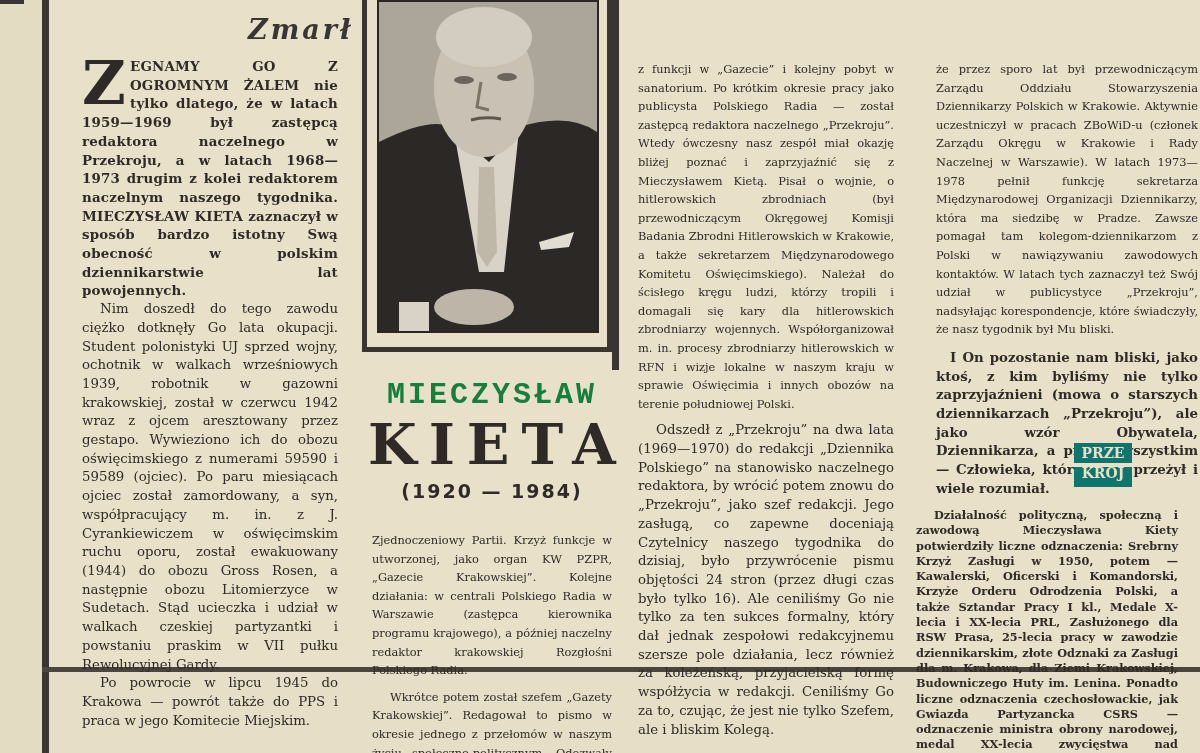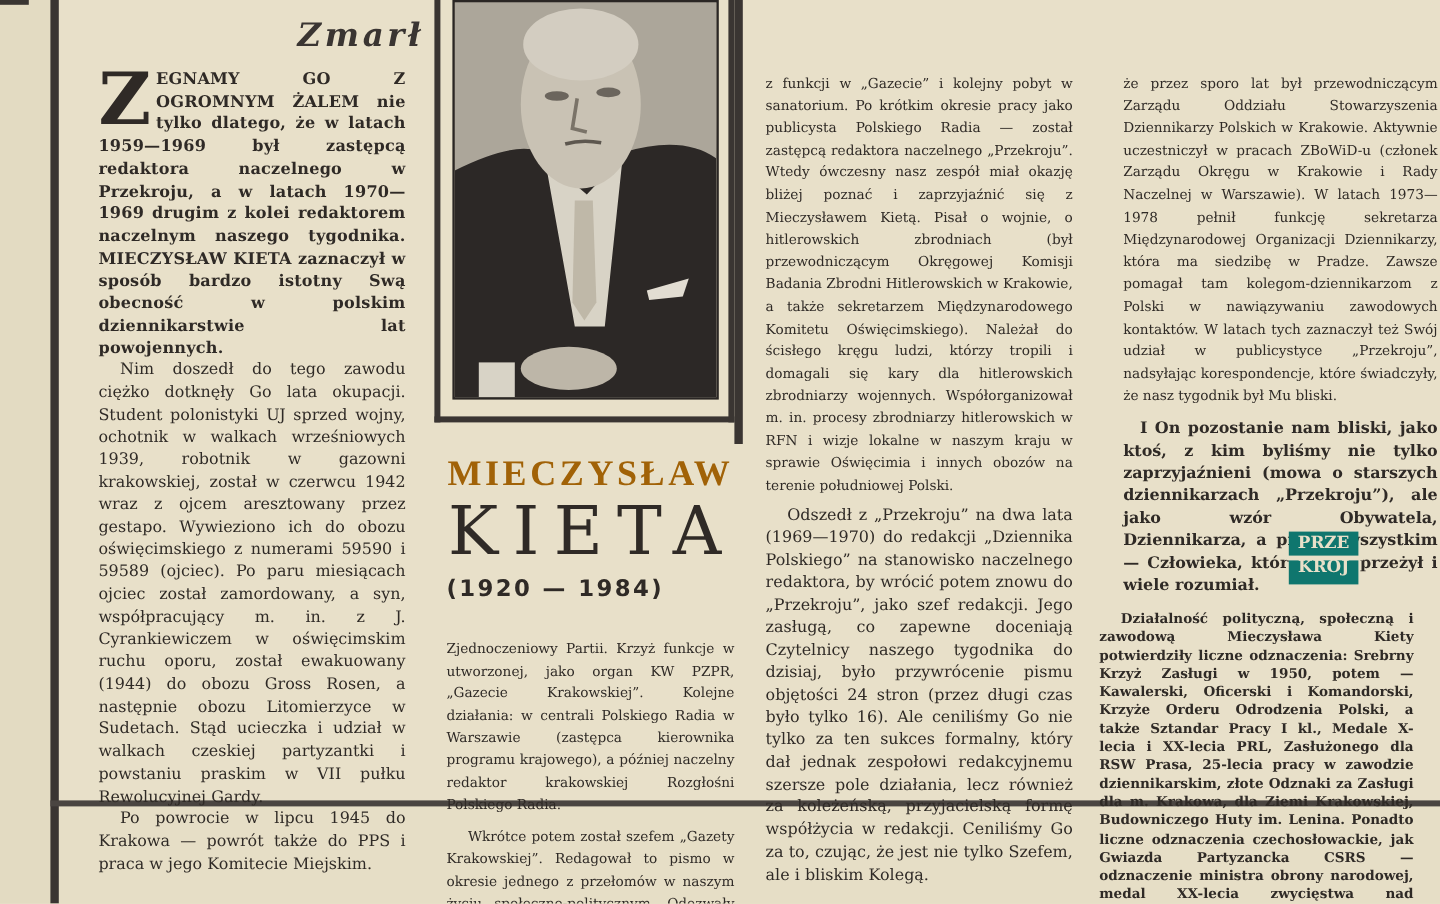--- a/index.html
+++ b/index.html
@@ -37,24 +37,24 @@
     border:5px solid #3a3532; border-top:none; box-sizing:border-box; background:#e8e0c9;
   }
   .photo {
     position:absolute; left:10px; top:0; width:222px; height:333px;
     background:linear-gradient(180deg,#a29d92 0%,#bcb6aa 30%,#55504b 45%,#2e2a27 100%);
     border:2px solid #2a2624; box-sizing:border-box; overflow:hidden;
   }
   .photo svg { position:absolute; left:0; top:0; }
 
   .name1 { position:absolute; left:372px; top:378px; width:240px; text-align:center;
-    font-family:Liberation Serif, serif; font-weight:bold; font-size:30px; letter-spacing:3px; color:#a16207; }
-  .name2 { position:absolute; left:368px; top:414px; width:245px; text-align:right;
-    font-family:"DejaVu Serif", serif; font-weight:normal; font-size:56px; letter-spacing:12px; color:#2f2a26; line-height:60px; }
-  .dates { position:absolute; left:372px; top:480px; width:240px; 
+    font-family:Liberation Mono, monospace; font-weight:bold; font-size:30px; letter-spacing:3px; color:#15803d; }
+  .name2 { position:absolute; left:368px; top:414px; width:245px; text-align:left;
+    font-family:"DejaVu Serif", serif; font-weight:bold; font-size:56px; letter-spacing:12px; color:#2f2a26; line-height:60px; }
+  .dates { position:absolute; left:372px; top:480px; width:240px; text-align:center;
     font-family:"DejaVu Sans", sans-serif; font-weight:bold; font-size:19px; letter-spacing:2px; color:#2f2a26; }
 
   .c2 { left:372px; top:531px; width:240px; }
   .c2 p + p { margin-top:8px; }
 
   .vrule { position:absolute; left:612px; top:0; width:7px; height:370px; background:#3a3532; }
 
   .c3 { left:638px; top:60px; width:256px; }
   .c3 p + p { margin-top:8px; }
 
@@ -75,21 +75,21 @@
 <div class="page">
   <div class="left-strip"></div>
   <div class="top-rule"></div>
   <div class="left-rule"></div>
   <div class="bottom-rule"></div>
 
   <div class="headline h1">Zmarł</div>
 
   <div class="col c1">
     <p class="lead">
-      <span class="dropcap">Z</span><span>EGNAMY GO Z OGROMNYM ŻALEM nie tylko dlatego, że w latach 1959—1969 był zastępcą redaktora naczelnego w Przekroju, a w latach 1970—1969 drugim z kolei redaktorem naczelnym naszego tygodnika. MIECZYSŁAW KIETA zaznaczył w sposób bardzo istotny Swą obecność w polskim dziennikarstwie lat powojennych.</span>
+      <span class="dropcap">Z</span><span>EGNAMY GO Z OGROMNYM ŻALEM nie tylko dlatego, że w latach 1959—1969 był zastępcą redaktora naczelnego w Przekroju, a w latach 1968—1973 drugim z kolei redaktorem naczelnym naszego tygodnika. MIECZYSŁAW KIETA zaznaczył w sposób bardzo istotny Swą obecność w polskim dziennikarstwie lat powojennych.</span>
     </p>
     <p class="indent">Nim doszedł do tego zawodu ciężko dotknęły Go lata okupacji. Student polonistyki UJ sprzed wojny, ochotnik w walkach wrześniowych 1939, robotnik w gazowni krakowskiej, został w czerwcu 1942 wraz z ojcem aresztowany przez gestapo. Wywieziono ich do obozu oświęcimskiego z numerami 59590 i 59589 (ojciec). Po paru miesiącach ojciec został zamordowany, a syn, współpracujący m. in. z J. Cyrankiewiczem w oświęcimskim ruchu oporu, został ewakuowany (1944) do obozu Gross Rosen, a następnie obozu Litomierzyce w Sudetach. Stąd ucieczka i udział w walkach czeskiej partyzantki i powstaniu praskim w VII pułku Rewolucyjnej Gardy.</p>
     <p class="indent">Po powrocie w lipcu 1945 do Krakowa — powrót także do PPS i praca w jego Komitecie Miejskim.</p>
 
   </div>
 
   <div class="photo-frame">
     <div class="photo">
       <svg width="218" height="329" viewBox="0 0 218 329">
         <rect x="0" y="0" width="218" height="329" fill="#aca69a"></rect>

